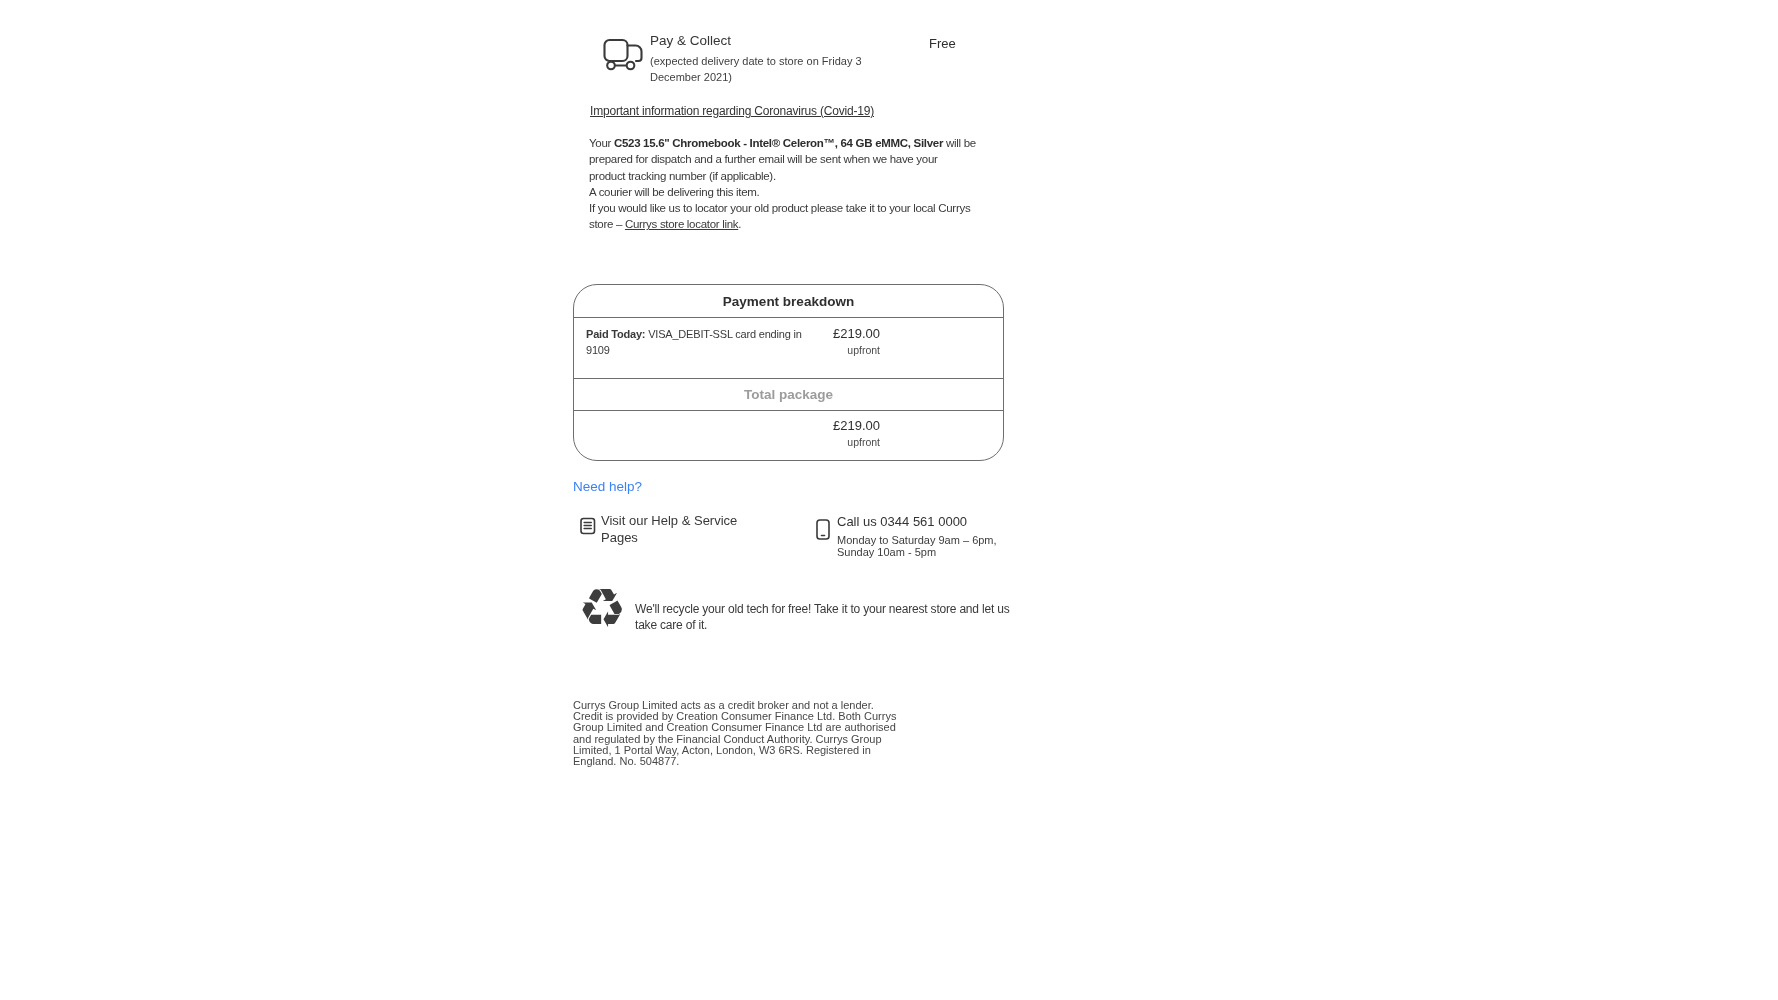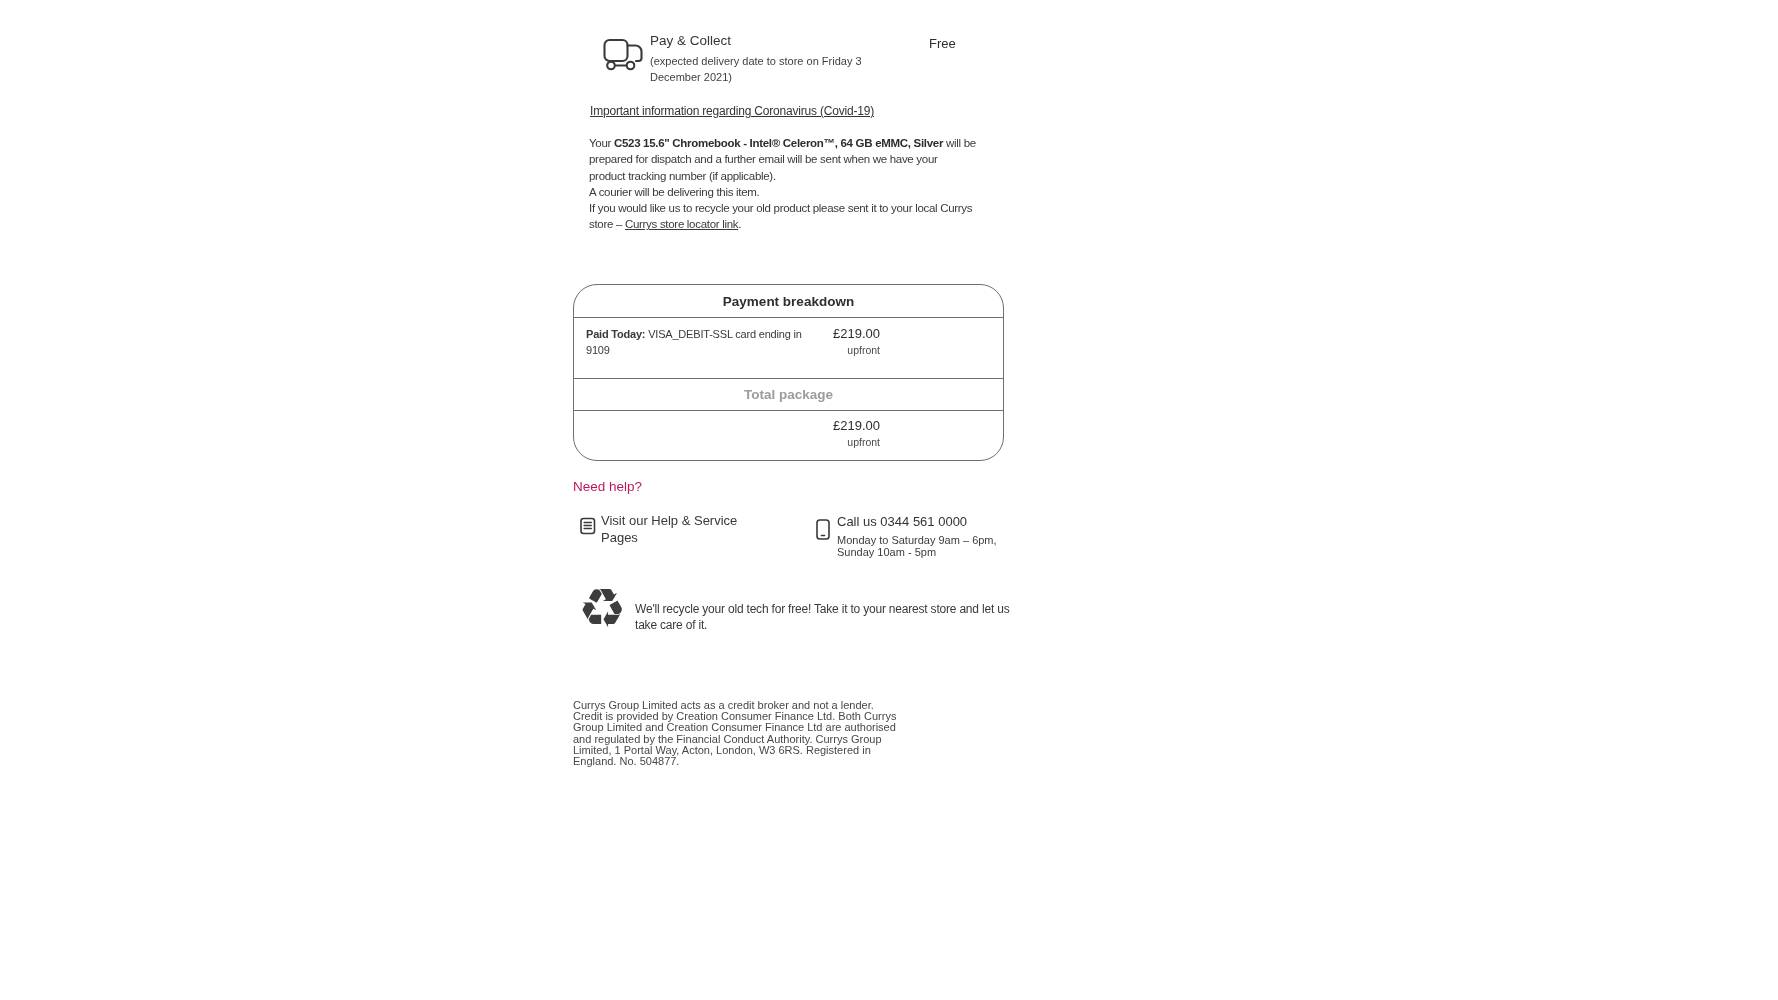--- a/index.html
+++ b/index.html
@@ -46,21 +46,21 @@
   .amt-cell { position: absolute; right: 123px; top: 8px; text-align: right; }
   .amt { font-size: 13px; color: #2f2f2f; }
   .term { font-size: 10.5px; color: #4a4a4a; margin-top: 3px; }
   .total-label-row { height: 33px; border-top: 1px solid #6e6e6e; border-bottom: 1px solid #6e6e6e;
                      display: flex; align-items: center; justify-content: center;
                      font-size: 13.5px; font-weight: bold; color: #9c9c9c; }
   .pay-row2 { position: relative; height: 48px; }
   .amt-cell2 { position: absolute; right: 123px; top: 7px; text-align: right; }
 
   
-  .need-help { left: 573px; top: 479px; font-size: 13.5px; color: #be185d; }
+  .need-help { left: 573px; top: 479px; font-size: 13.5px; color: #3b82f6; }
   .doc-icon { left: 580px; top: 517px; width: 16px; height: 18px; cursor: pointer; }
   .visit { left: 601px; top: 513px; font-size: 13px; line-height: 16.5px;
            color: #383838; cursor: pointer; }
   .phone-icon { left: 816px; top: 519px; width: 14px; height: 21px; }
   .call { left: 837px; top: 514px; font-size: 13px; color: #333333; }
   .hours1 { left: 837px; top: 534px; font-size: 11px; color: #3d3d3d; }
   .hours2 { left: 837px; top: 546px; font-size: 11px; color: #3d3d3d; }
 
   
   .recycle-glyph { left: 578px; top: 582px; font-size: 54px; line-height: 1;
@@ -92,21 +92,21 @@
   <div class="abs note2 nowrap">December 2021)</div>
   <div class="abs free nowrap">Free</div>
 
   <div class="abs covid nowrap">Important information regarding Coronavirus (Covid-19)</div>
 
   <div class="abs para">
     <div class="ln"><span>Your </span><b>C523 15.6" Chromebook - Intel® Celeron™, 64 GB eMMC, Silver</b><span> will be</span></div>
     <div class="ln">prepared for dispatch and a further email will be sent when we have your</div>
     <div class="ln">product tracking number (if applicable).</div>
     <div class="ln">A courier will be delivering this item.</div>
-    <div class="ln">If you would like us to recycle your old product please sent it to your local Currys</div>
+    <div class="ln">If you would like us to locator your old product please take it to your local Currys</div>
     <div class="ln"><span>store – </span><span class="inline-link">Currys store locator link</span><span>.</span></div>
   </div>
 
   <div class="abs paybox">
     <div class="paybox-header">Payment breakdown</div>
     <div class="pay-row1">
       <div class="paid-cell"><b>Paid Today:</b><span> VISA_DEBIT-SSL card ending in 9109</span></div>
       <div class="amt-cell">
         <div class="amt">£219.00</div>
         <div class="term">upfront</div>

